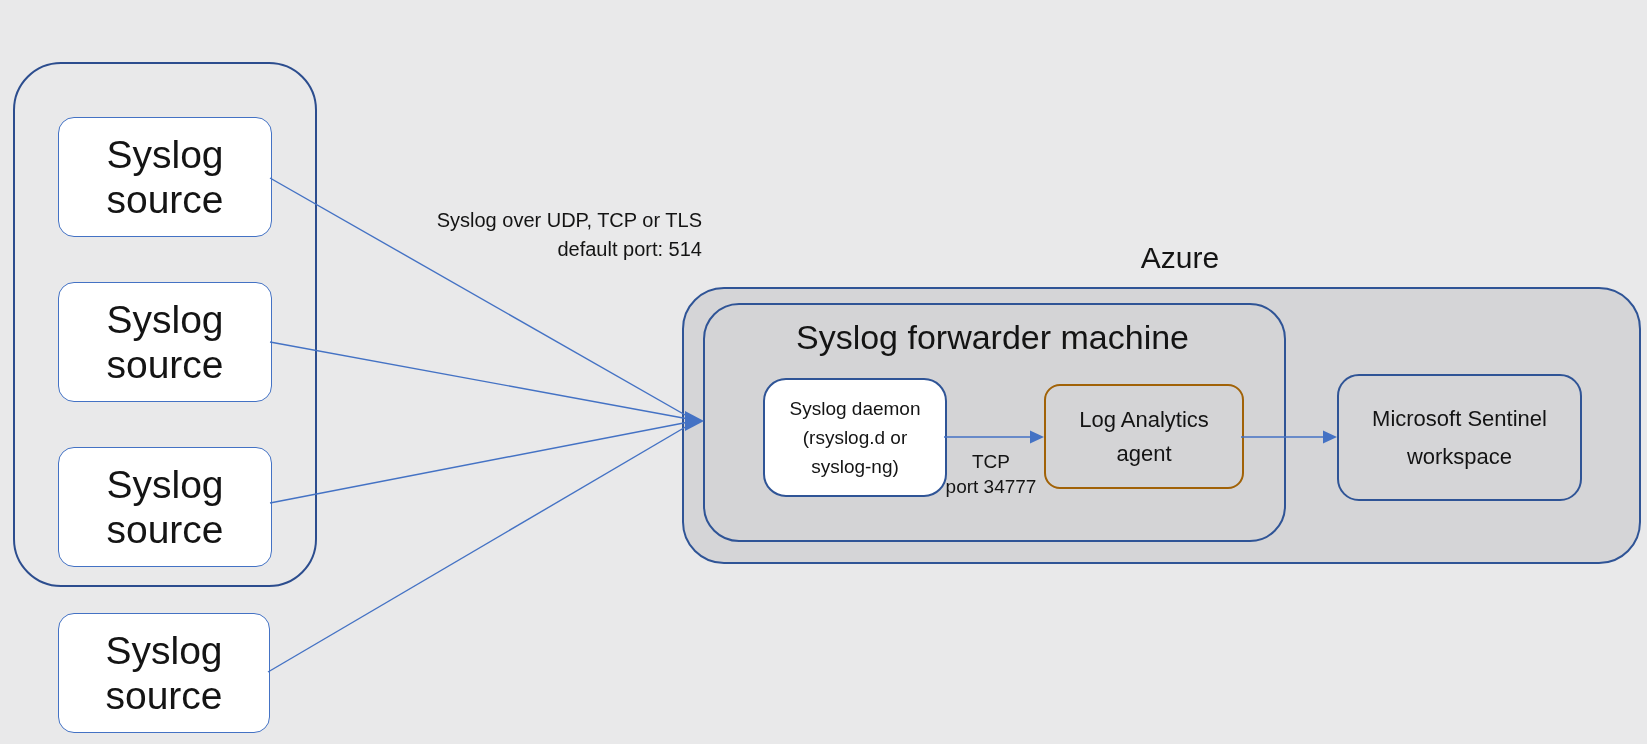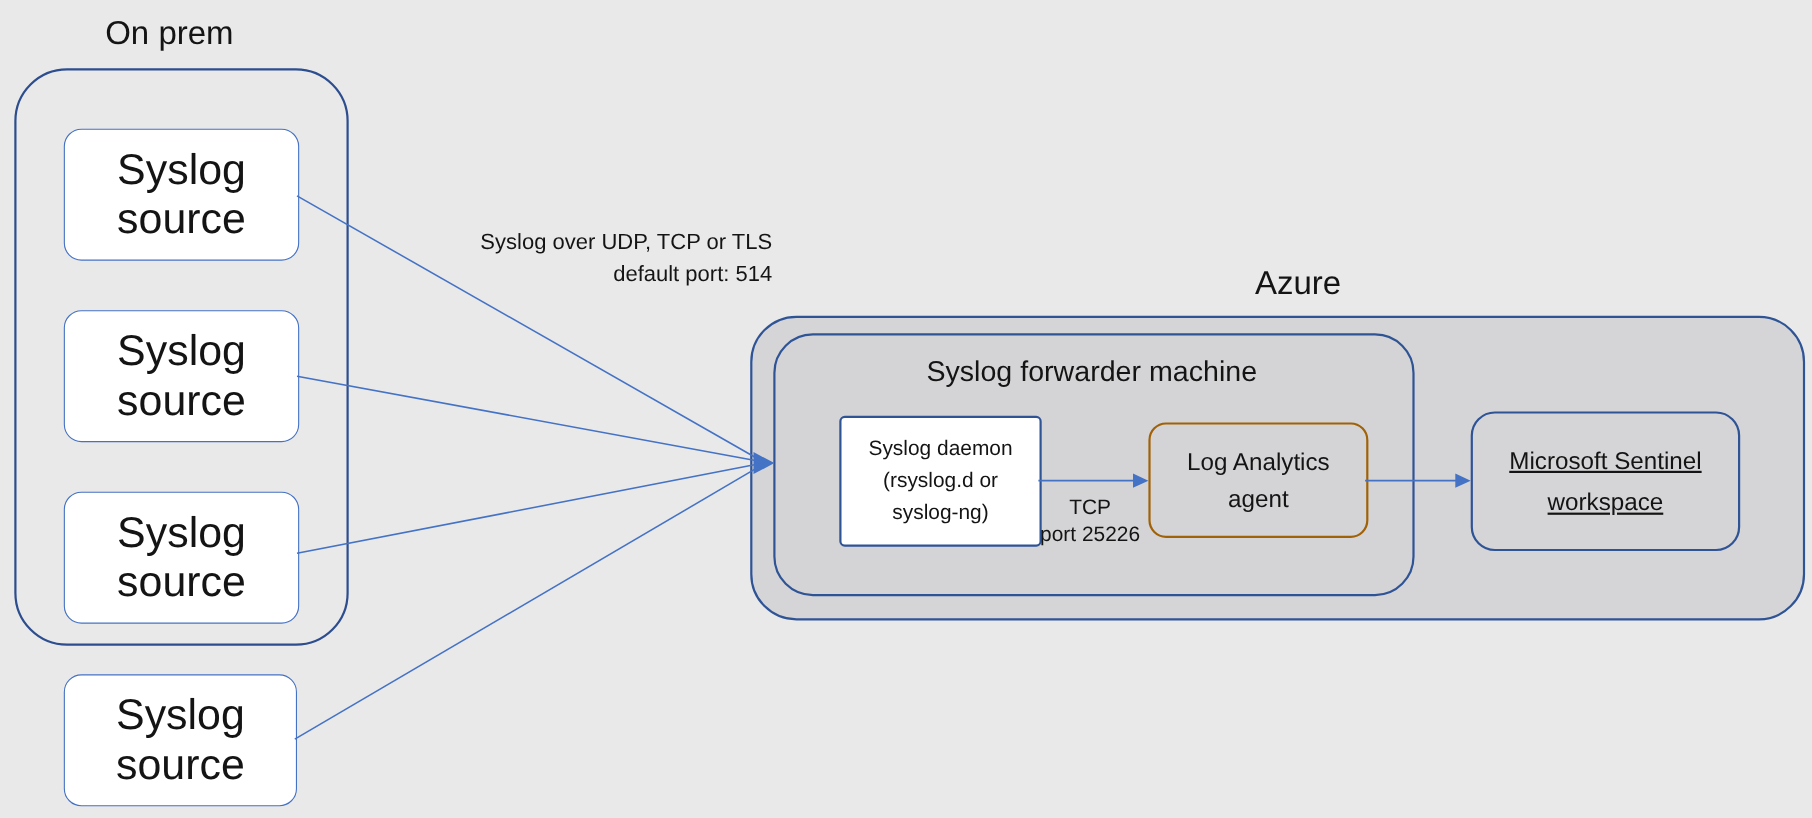--- a/index.html
+++ b/index.html
@@ -30,21 +30,21 @@
   .onprem-label { left: 4px; top: 14px; width: 300px; }
   .azure-label  { left: 1030px; top: 241px; width: 300px; }
 
   .conn-label {
     left: 330px; top: 206px; width: 372px;
     font-size: 20px; line-height: 29px;
     text-align: right; z-index: 6;
   }
   .fwd-label {
     left: 703px; top: 322px; width: 579px;
-    font-size: 26px; line-height: 30px;
+    font-size: 34px; line-height: 30px;
     text-align: center; z-index: 4;
   }
   .tcp-label {
     left: 916px; top: 449px; width: 150px;
     font-size: 19px; line-height: 25px;
     text-align: center; z-index: 6;
   }
 
   
   .onprem-box {
@@ -74,48 +74,47 @@
     border: 1.5px solid #4472c4; border-radius: 16px;
     font-size: 39px; line-height: 45px;
   }
   .src-1 { top: 117px; }
   .src-2 { top: 282px; }
   .src-3 { top: 447px; }
   .src-4 { top: 613px; width: 210px; }
   .daemon-box {
     left: 763px; top: 378px; width: 180px; height: 115px;
     background: #ffffff;
-    border: 2px solid #2f5496; border-radius: 5px;
+    border: 2px solid #2f5496; border-radius: 23px;
     font-size: 19px; line-height: 29px;
   }
   .agent-box {
     left: 1044px; top: 384px; width: 196px; height: 101px;
     background: #d4d4d6;
     border: 2px solid #a16207; border-radius: 16px;
     font-size: 22px; line-height: 34px;
   }
   .sentinel-box {
     left: 1337px; top: 374px; width: 241px; height: 123px;
     background: #d5d5d7;
     border: 2px solid #2f5496; border-radius: 22px;
-    font-size: 22px; line-height: 38px; text-decoration: underline;
+    font-size: 22px; line-height: 38px;
   }
 
   
   .overlay {
     left: 0; top: 0; width: 1647px; height: 744px;
     z-index: 10; pointer-events: none;
   }
 </style>
 </head>
 <body>
 
 <div class="stage">
 
-  <div class="abs big-label onprem-label pre">On prem</div>
 
   <div class="abs onprem-box"></div>
 
   <div class="abs node src-box src-1">
     <span class="pre">Syslog
 source</span>
   </div>
   <div class="abs node src-box src-2">
     <span class="pre">Syslog
 source</span>
@@ -140,21 +139,21 @@
 
   <div class="abs fwd-label pre">Syslog forwarder machine</div>
 
   <div class="abs node daemon-box">
     <span class="pre">Syslog daemon
 (rsyslog.d or
 syslog-ng)</span>
   </div>
 
   <div class="abs tcp-label pre">TCP
-port 25226</div>
+port 34777</div>
 
   <div class="abs node agent-box">
     <span class="pre">Log Analytics
 agent</span>
   </div>
 
   <div class="abs node sentinel-box">
     <span class="pre">Microsoft Sentinel
 workspace</span>
   </div>

